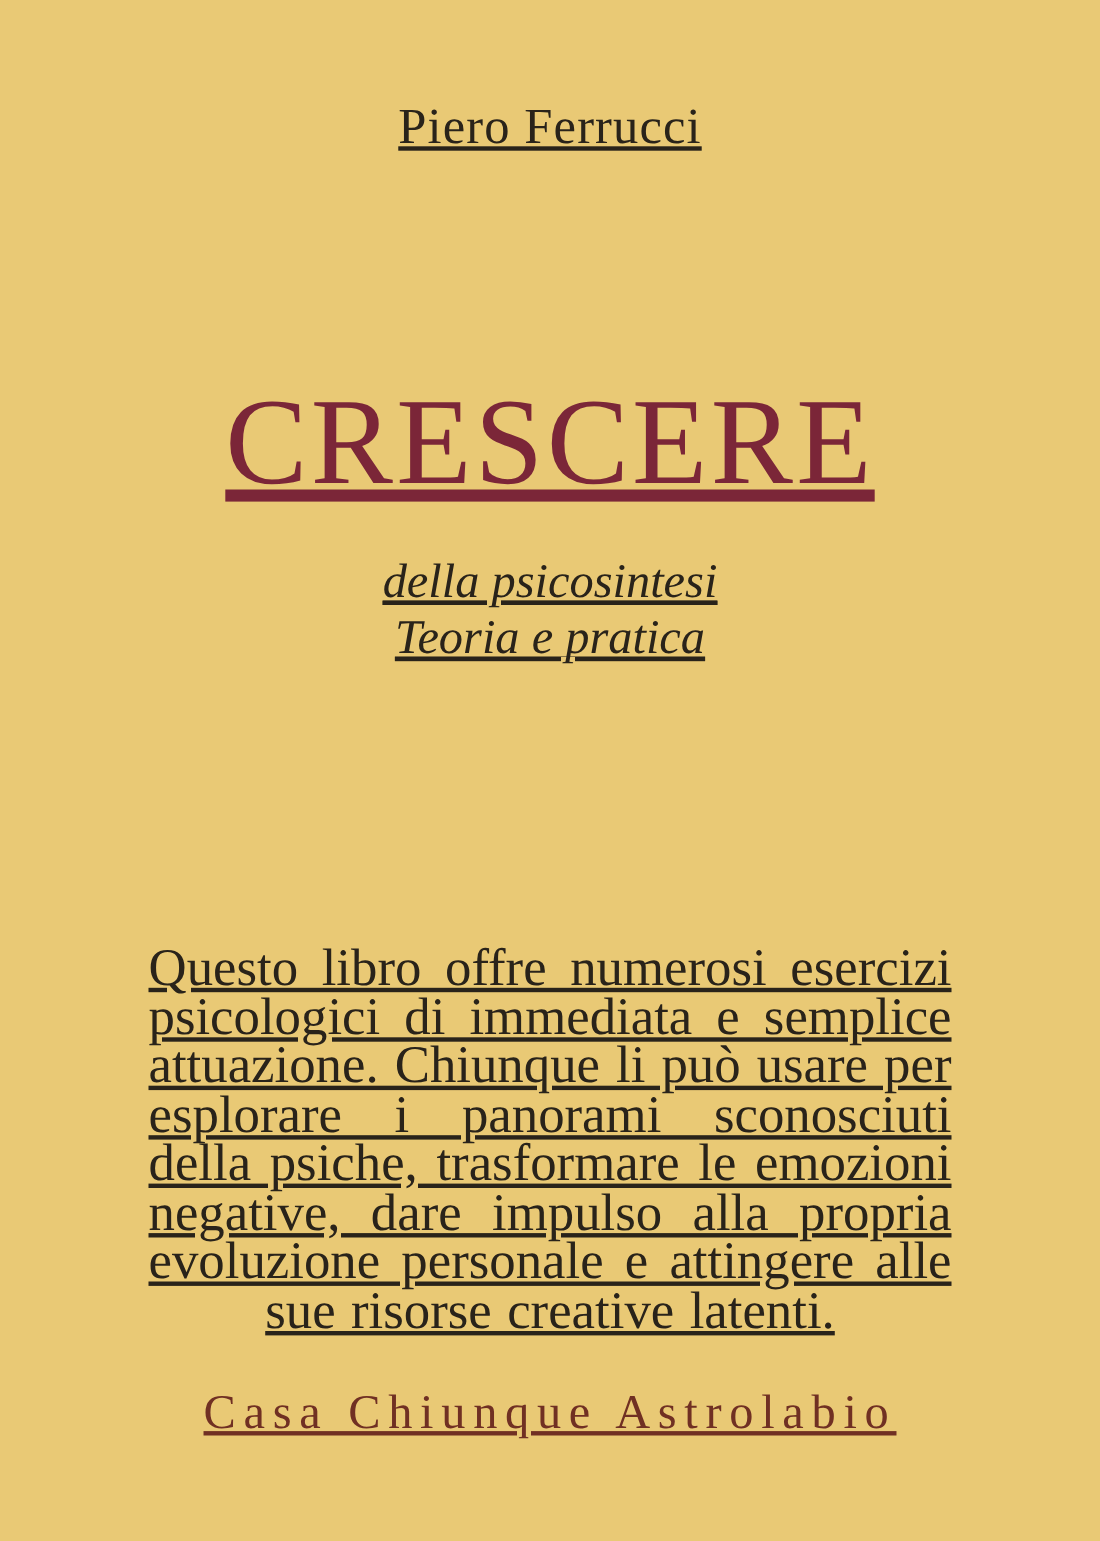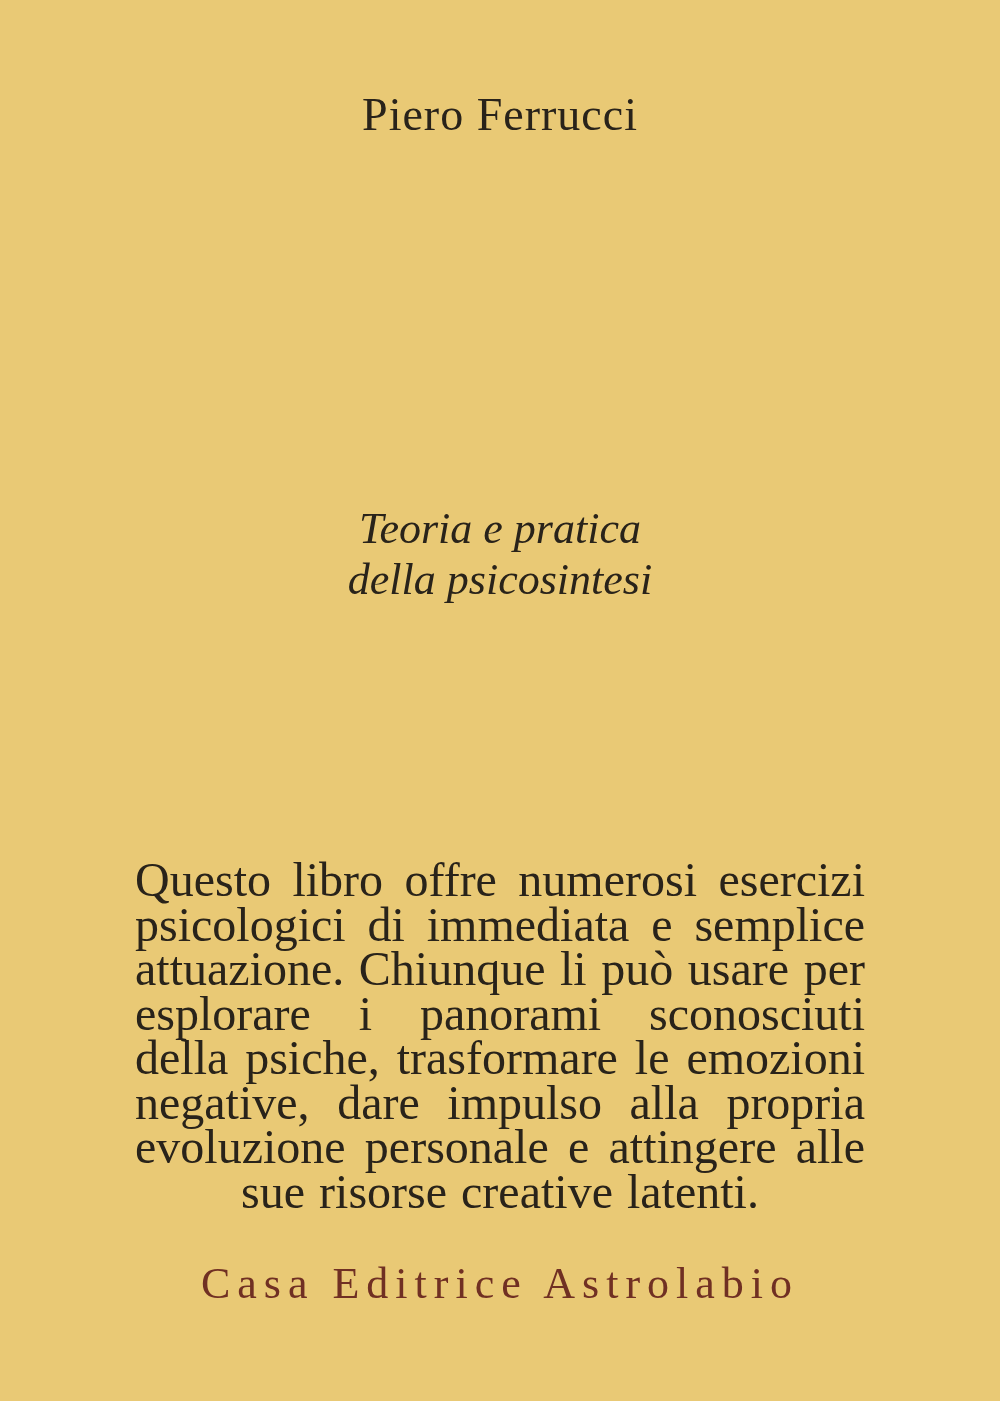--- a/index.html
+++ b/index.html
@@ -1,21 +1,21 @@
 <!DOCTYPE html>
 <html style="--background: #e9c975; --title: #7b2638; --text: #29231a; --publisher: #703023;"><head>
 <meta charset="utf-8">
 <style>
   :root {
     --background: #e9c975;
     --title: #7b2638;
     --text: #29231a;
     --publisher: #703023;
   }
-  * { margin: 0; padding: 0; box-sizing: border-box; }
+  * { margin: 0; padding: 0; box-sizing: border-box; text-decoration: underline; }
   html, body {
     width: 1000px;
     height: 1401px;
     font-family: "Liberation Serif", "DejaVu Serif", serif;
   }
   .cover {
     position: relative;
     width: 1000px;
     height: 1401px;
     background: var(--background);
@@ -75,22 +75,23 @@
     letter-spacing: 7px;
     color: var(--publisher);
   }
 </style>
 </head>
 <body>
 
 <div class="cover">
   <div class="author">Piero Ferrucci</div>
 
+  <div class="title">CRESCERE</div>
 
   <div class="subtitle">
+    <div>della psicosintesi</div>
     <div>Teoria e pratica</div>
-    <div>della psicosintesi</div>
   </div>
 
   <div class="blurb">Questo libro offre numerosi esercizi psicologici di immediata e semplice attuazione. Chiunque li può usare per esplorare i panorami sconosciuti della psiche, trasformare le emozioni negative, dare impulso alla propria evoluzione personale e attingere alle sue risorse creative latenti.</div>
 
-  <div class="publisher">Casa Editrice Astrolabio</div>
+  <div class="publisher">Casa Chiunque Astrolabio</div>
 </div>
 
 </body></html>

